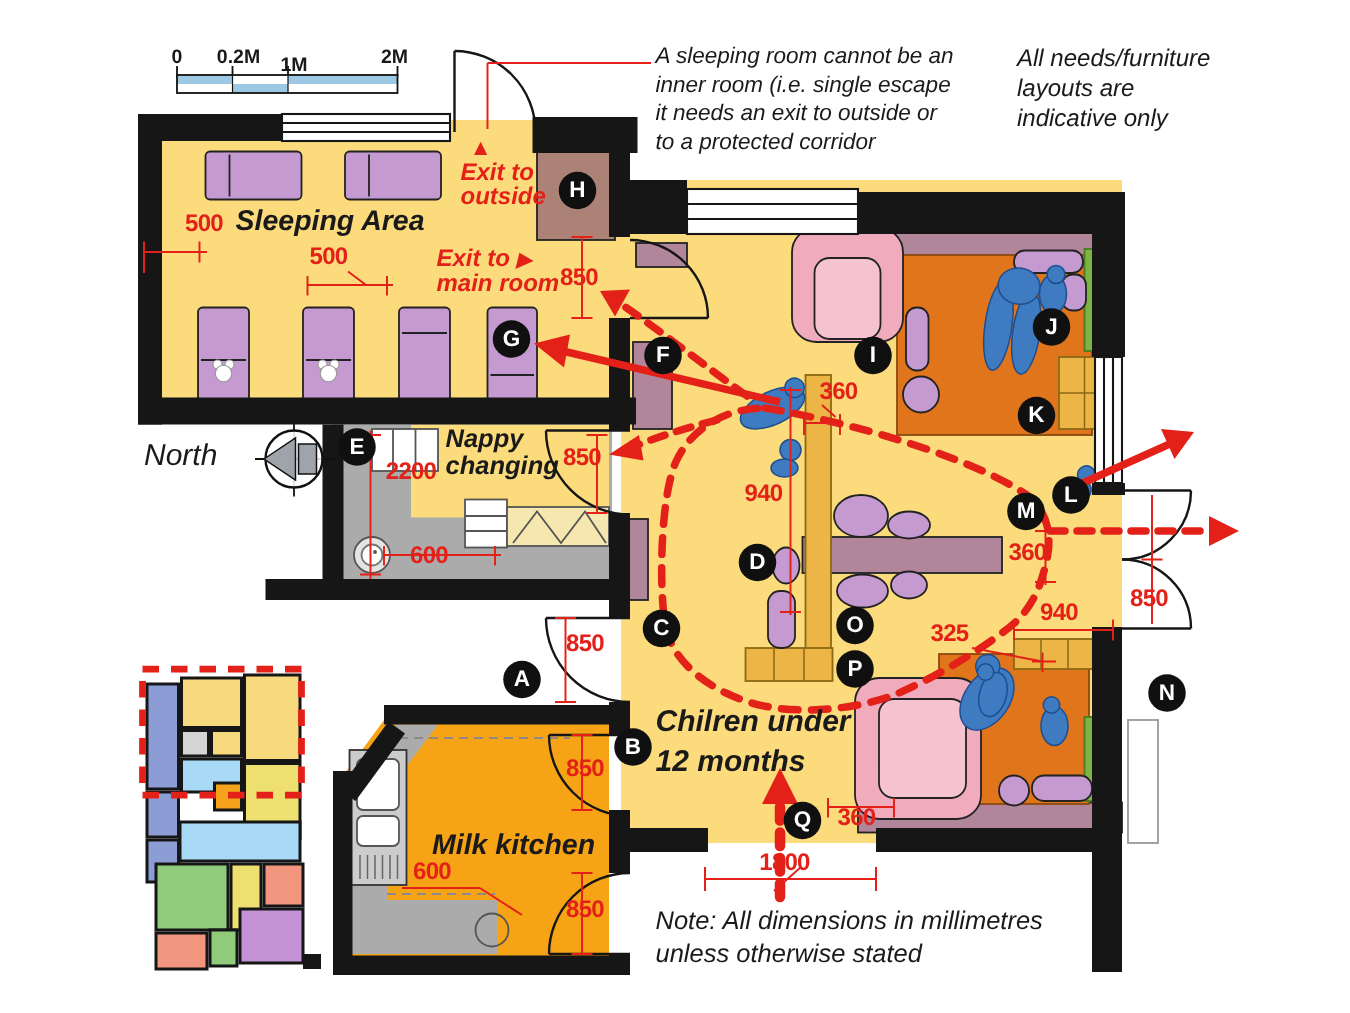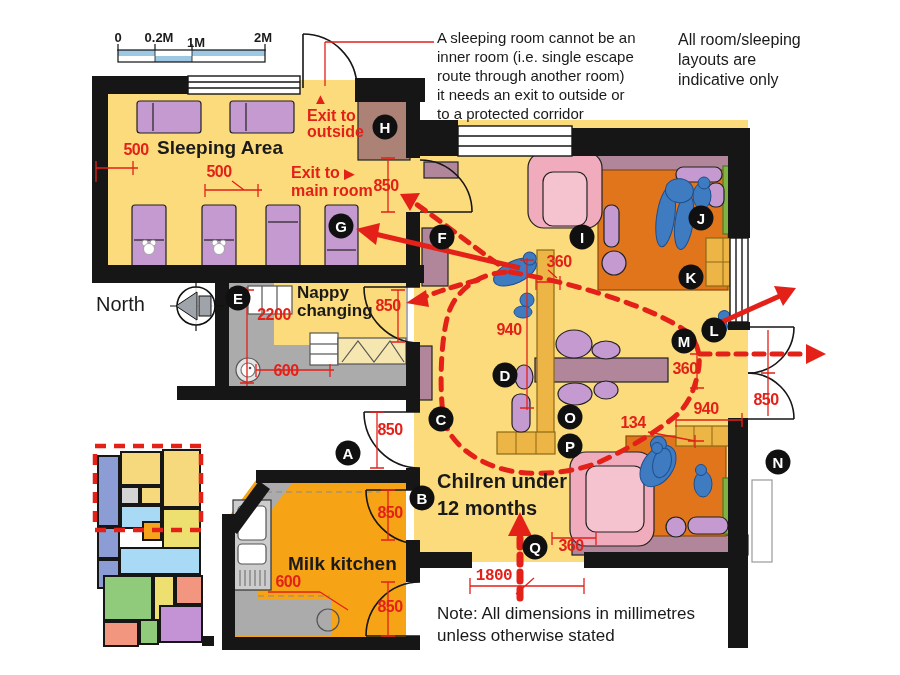--- a/index.html
+++ b/index.html
@@ -1,19 +1,19 @@
 <!DOCTYPE html>
 <html><head>
 <meta charset="utf-8">
 <style>
   html,body{margin:0;padding:0;background:#fff;}
   #stage{position:relative;width:900px;height:675px;background:#fff;overflow:hidden;
          font-family:"Liberation Sans",sans-serif;}
   #planSvg{position:absolute;left:0;top:0;z-index:1;}
-  .abs{position:absolute;z-index:2;}
+  .abs{position:absolute;z-index:2;font-style:italic;}
   .lbl{color:#1a1a1a;font-weight:600;white-space:nowrap;}
   .note{color:#1a1a1a;font-weight:400;line-height:19px;font-size:15px;white-space:nowrap;}
   .exit{color:#e32119;font-weight:700;font-size:16px;line-height:16px;white-space:nowrap;}
   .dim{position:absolute;z-index:3;color:#e32119;font-weight:700;font-size:16px;
        transform:translate(-50%,-50%);white-space:nowrap;letter-spacing:-0.5px;}
   .marker{position:absolute;z-index:4;width:25px;height:25px;border-radius:50%;background:#101010;
           color:#fff;font-weight:700;font-size:15px;display:flex;align-items:center;justify-content:center;
           transform:translate(-50%,-50%);}
   .scale-lbl{position:absolute;z-index:2;font-size:13px;font-weight:600;color:#1a1a1a;transform:translateX(-50%);}
   .tri{position:absolute;z-index:3;color:#e32119;font-size:15px;line-height:15px;}
@@ -372,26 +372,25 @@
 </svg>
 
 <div class="scale-lbl" style="left:118px;top:30px;">0</div>
 <div class="scale-lbl" style="left:159px;top:30px;">0.2M</div>
 <div class="scale-lbl" style="left:196px;top:35px;">1M</div>
 <div class="scale-lbl" style="left:263px;top:30px;">2M</div>
 
 <div class="abs note" style="left:437px;top:28px;">
   <div>A sleeping room cannot be an</div>
   <div>inner room (i.e. single escape</div>
-  <div>route through another room)</div>
   <div>it needs an exit to outside or</div>
   <div>to a protected corridor</div>
 </div>
 <div class="abs note" style="left:678px;top:30px;font-size:16px;line-height:20px;">
-  <div>All room/sleeping</div>
+  <div>All needs/furniture</div>
   <div>layouts are</div>
   <div>indicative only</div>
 </div>
 <div class="abs lbl" style="left:157px;top:137px;font-size:19px;">Sleeping Area</div>
 
 <div class="abs note" style="left:437px;top:603px;font-size:17px;line-height:22px;">
   <div>Note: All dimensions in millimetres</div>
   <div>unless otherwise stated</div>
 </div>
 <div class="abs lbl" style="left:297px;top:284px;font-size:17px;line-height:18px;">
@@ -422,25 +421,25 @@
 <div class="dim" style="left:388px;top:306px;">850</div>
 <div class="dim" style="left:274px;top:315px;">2200</div>
 <div class="dim" style="left:286px;top:371px;">600</div>
 <div class="dim" style="left:390px;top:430px;">850</div>
 <div class="dim" style="left:390px;top:513px;">850</div>
 <div class="dim" style="left:288px;top:582px;">600</div>
 <div class="dim" style="left:390px;top:607px;">850</div>
 <div class="dim" style="left:559px;top:262px;">360</div>
 <div class="dim" style="left:509px;top:330px;">940</div>
 <div class="dim" style="left:685px;top:369px;">360</div>
-<div class="dim" style="left:633px;top:423px;">134</div>
+<div class="dim" style="left:633px;top:423px;">325</div>
 <div class="dim" style="left:706px;top:409px;">940</div>
 <div class="dim" style="left:766px;top:400px;">850</div>
 <div class="dim" style="left:571px;top:546px;">360</div>
-<div class="dim" style="left:494px;top:576px;font-family:Liberation Mono, monospace;">1800</div>
+<div class="dim" style="left:523px;top:576px;">1800</div>
 
 <div class="marker" style="left:348px;top:453px;">A</div>
 <div class="marker" style="left:422px;top:498px;">B</div>
 <div class="marker" style="left:441px;top:419px;">C</div>
 <div class="marker" style="left:505px;top:375px;">D</div>
 <div class="marker" style="left:238px;top:298px;">E</div>
 <div class="marker" style="left:442px;top:237px;">F</div>
 <div class="marker" style="left:341px;top:226px;">G</div>
 <div class="marker" style="left:385px;top:127px;">H</div>
 <div class="marker" style="left:582px;top:237px;">I</div>

